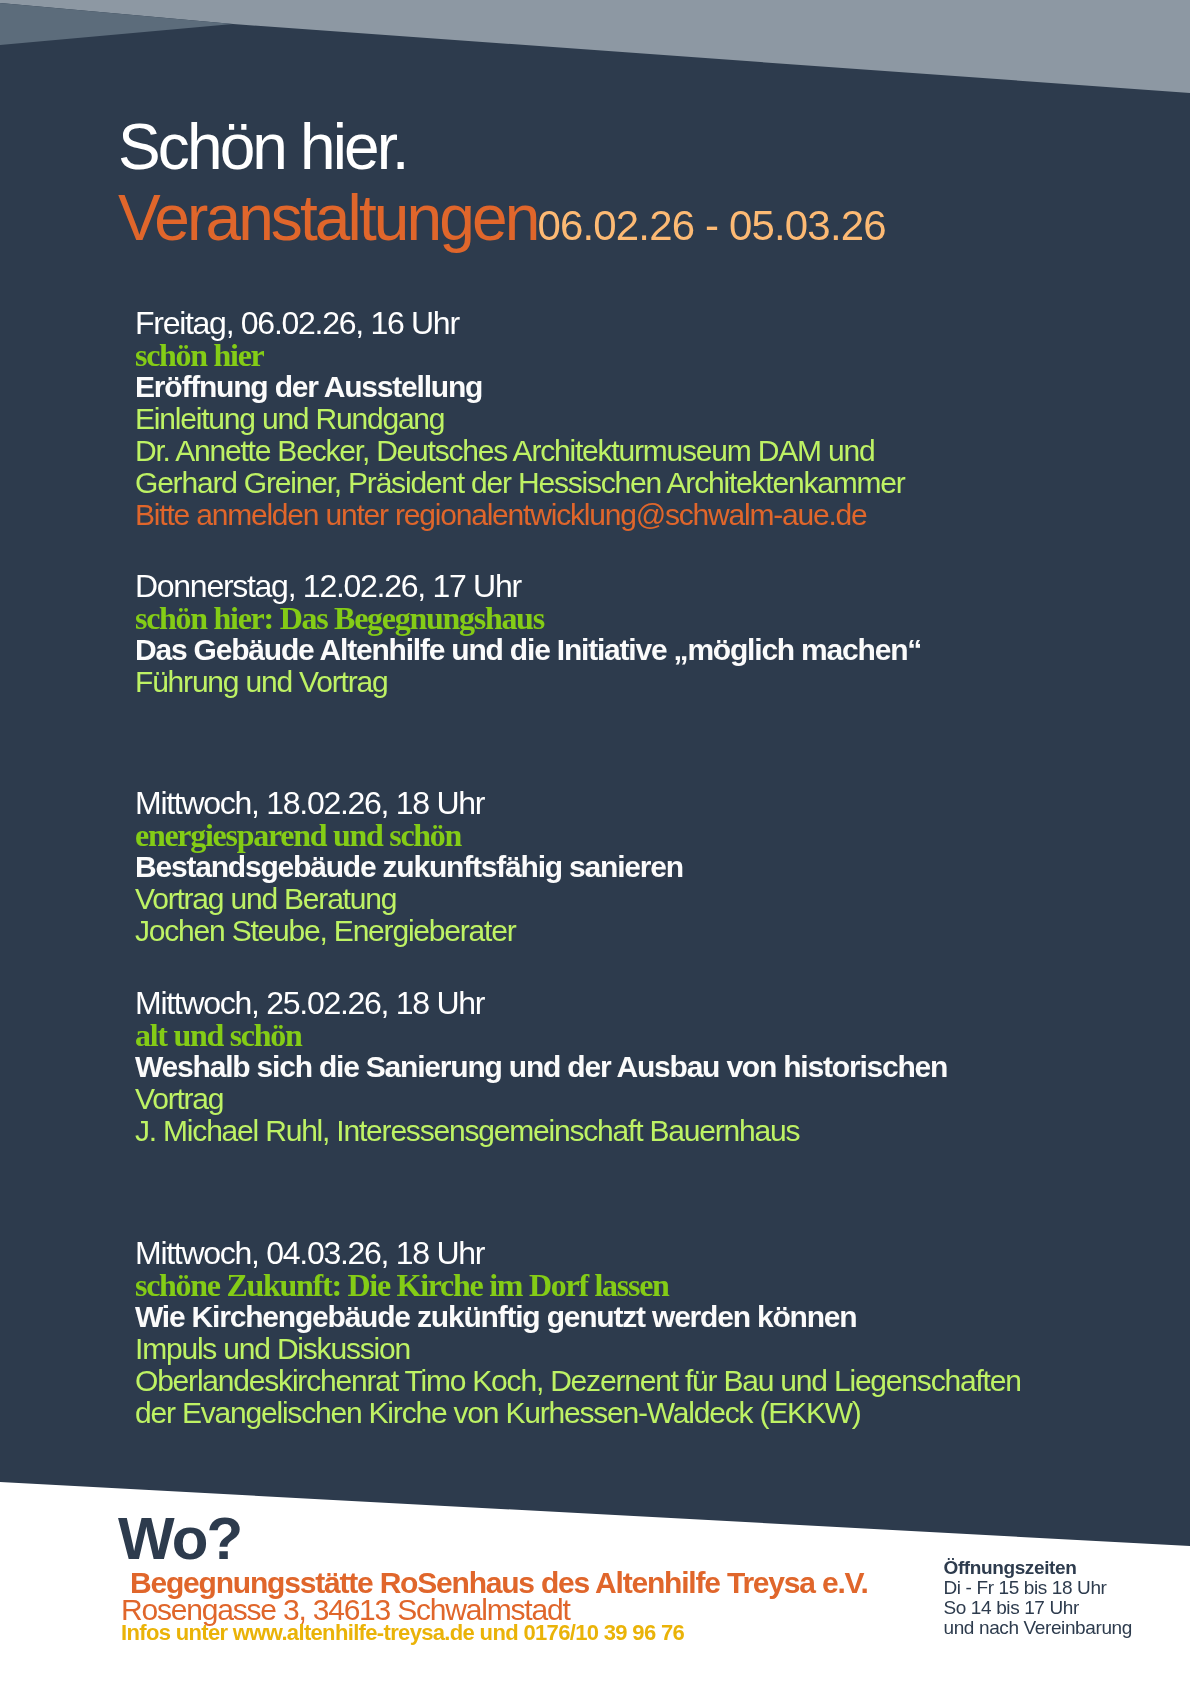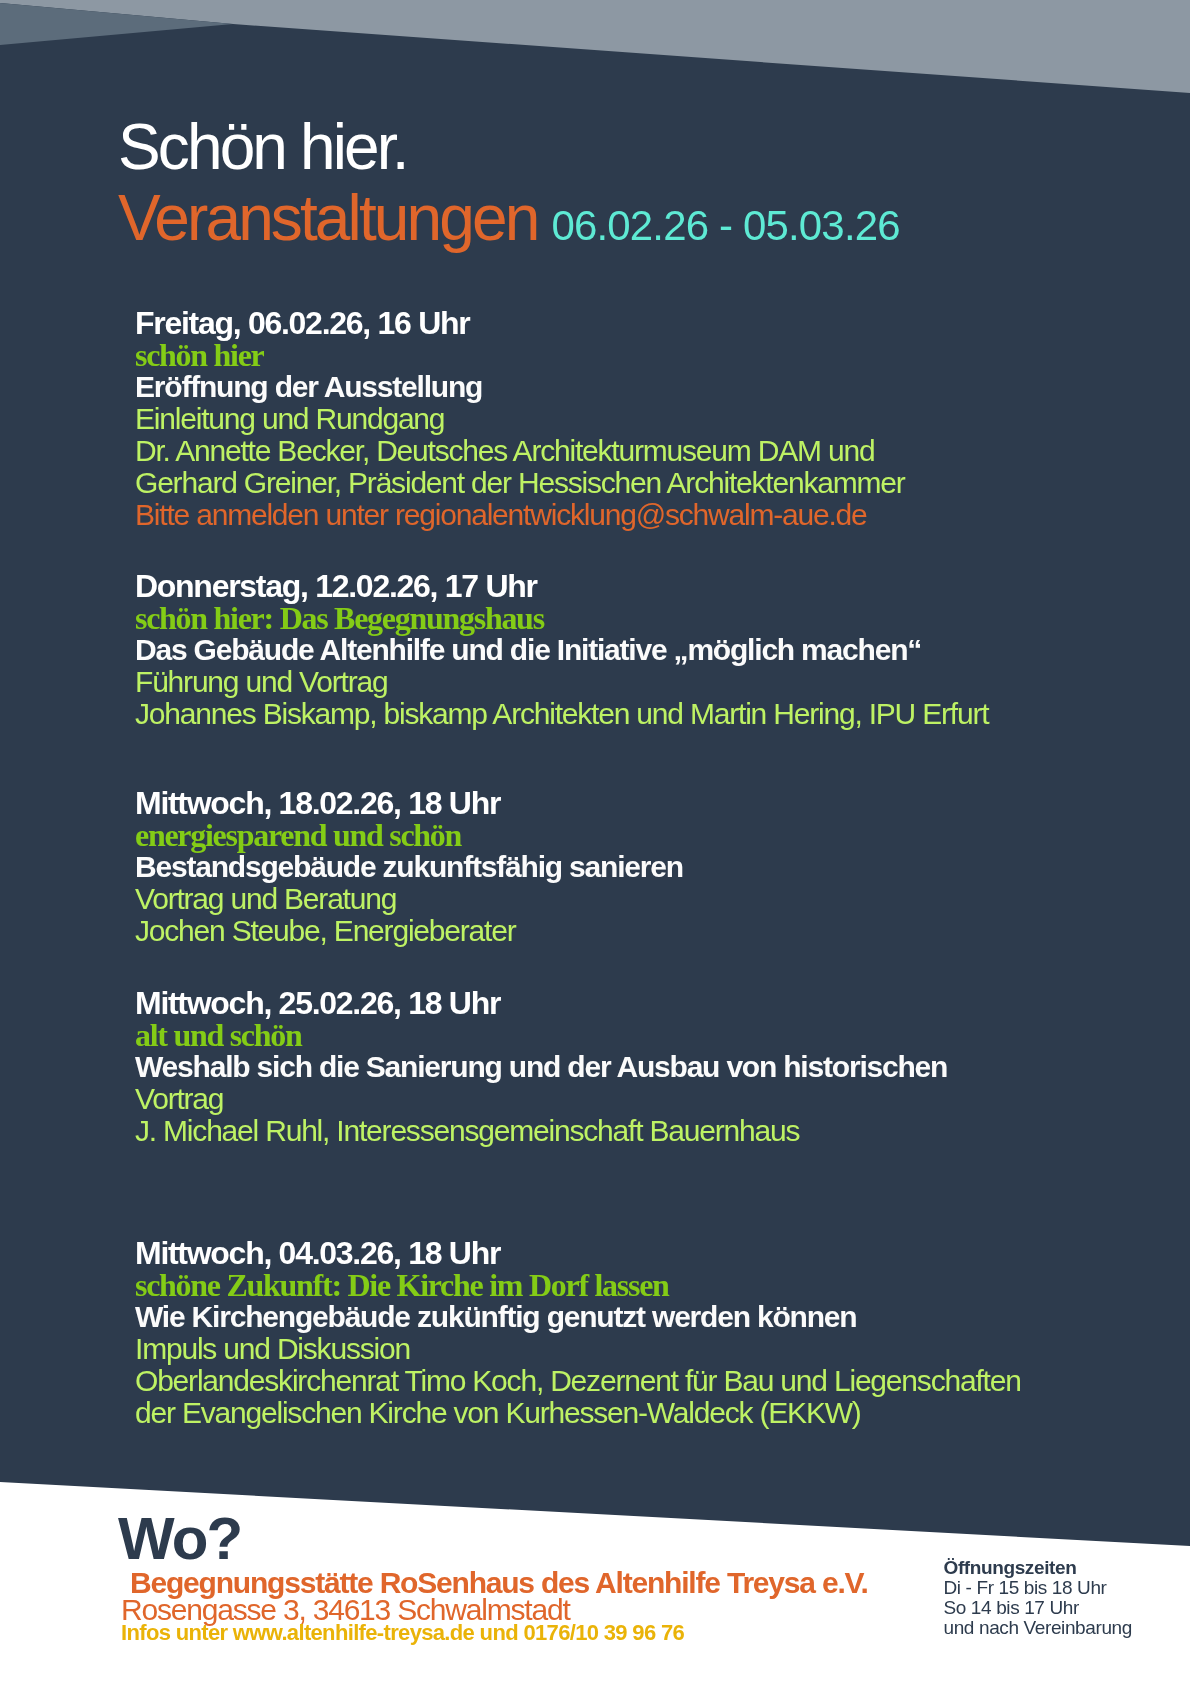--- a/index.html
+++ b/index.html
@@ -16,32 +16,32 @@
   
   .title-line1{
     position:absolute;left:118px;top:110px;
     font-size:64px;color:#ffffff;letter-spacing:-0.045em;white-space:nowrap;
   }
   .title-line2{
     position:absolute;left:118px;top:181px;
     font-size:64px;color:#e0662b;letter-spacing:-0.045em;white-space:nowrap;
   }
   .title-line2 .daterange{
-    font-size:42px;color:#5eead4;margin-left:14px;letter-spacing:-0.02em;
+    font-size:42px;color:#fdba74;letter-spacing:-0.02em;
   }
 
   
   .event-block{position:absolute;left:135px;width:1000px;line-height:32px;white-space:nowrap;}
   .event-block:nth-of-type(1){top:307px;}
   .event-block:nth-of-type(2){top:570px;}
   .event-block:nth-of-type(3){top:787px;}
   .event-block:nth-of-type(4){top:987px;}
   .event-block:nth-of-type(5){top:1237px;}
   .ln{letter-spacing:-0.04em;}
-  .ln.date   {font-size:32px;font-weight:bold;color:#ffffff;}
+  .ln.date   {font-size:32px;font-weight:normal;color:#ffffff;}
   .ln.title  {font-size:32px;font-weight:bold;color:#84cc16;font-family:Liberation Serif, serif;}
   .ln.bold   {font-size:30px;font-weight:bold;color:#fbfbfb;}
   .ln.regular{font-size:30px;color:#bef264;}
   .ln.note   {font-size:30px;color:#e0662b;}
 
   
   .where{
     position:absolute;left:118px;top:1504px;
     font-size:60px;font-weight:bold;color:#2d3b4d;letter-spacing:-0.03em;
   }
@@ -91,21 +91,20 @@
         <div class="ln regular">Einleitung und Rundgang</div>
         <div class="ln regular">Dr. Annette Becker, Deutsches Architekturmuseum DAM und</div>
         <div class="ln regular">Gerhard Greiner, Präsident der Hessischen Architektenkammer</div>
         <div class="ln note">Bitte anmelden unter regionalentwicklung@schwalm-aue.de</div>
       </div>
       <div class="event-block">
         <div class="ln date">Donnerstag, 12.02.26, 17 Uhr</div>
         <div class="ln title">schön hier: Das Begegnungshaus</div>
         <div class="ln bold">Das Gebäude Altenhilfe und die Initiative „möglich machen“</div>
         <div class="ln regular">Führung und Vortrag</div>
-        <div class="ln regular">Johannes Biskamp, biskamp Architekten und Martin Hering, IPU Erfurt</div>
       </div>
       <div class="event-block">
         <div class="ln date">Mittwoch, 18.02.26, 18 Uhr</div>
         <div class="ln title">energiesparend und schön</div>
         <div class="ln bold">Bestandsgebäude zukunftsfähig sanieren</div>
         <div class="ln regular">Vortrag und Beratung</div>
         <div class="ln regular">Jochen Steube, Energieberater</div>
       </div>
       <div class="event-block">
         <div class="ln date">Mittwoch, 25.02.26, 18 Uhr</div>

